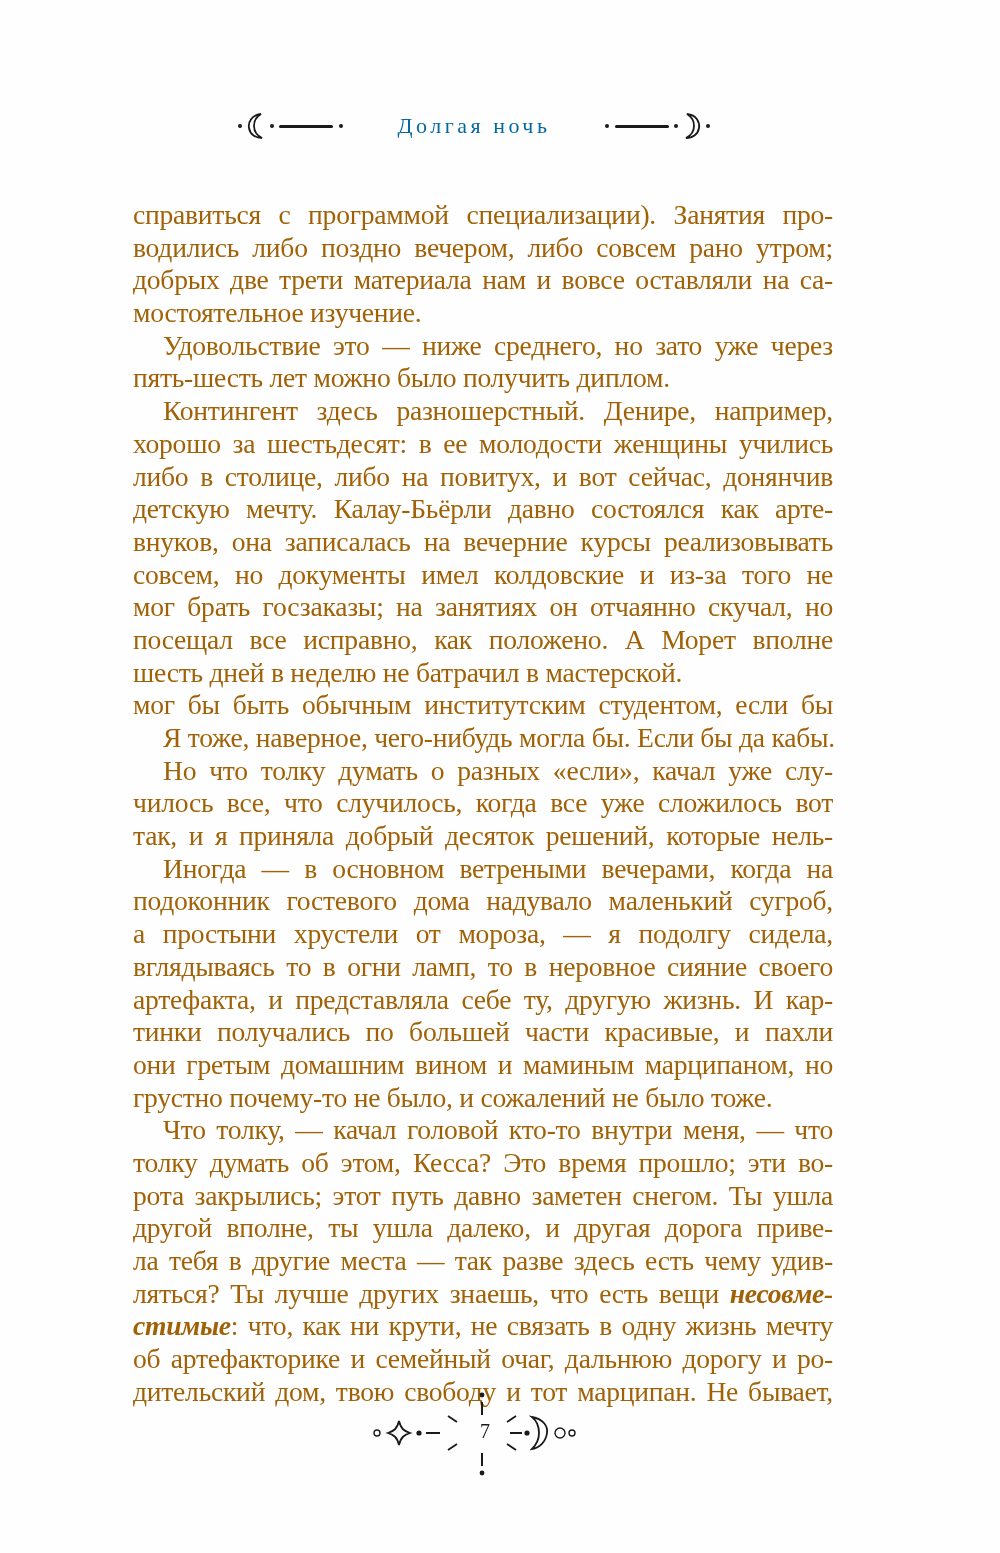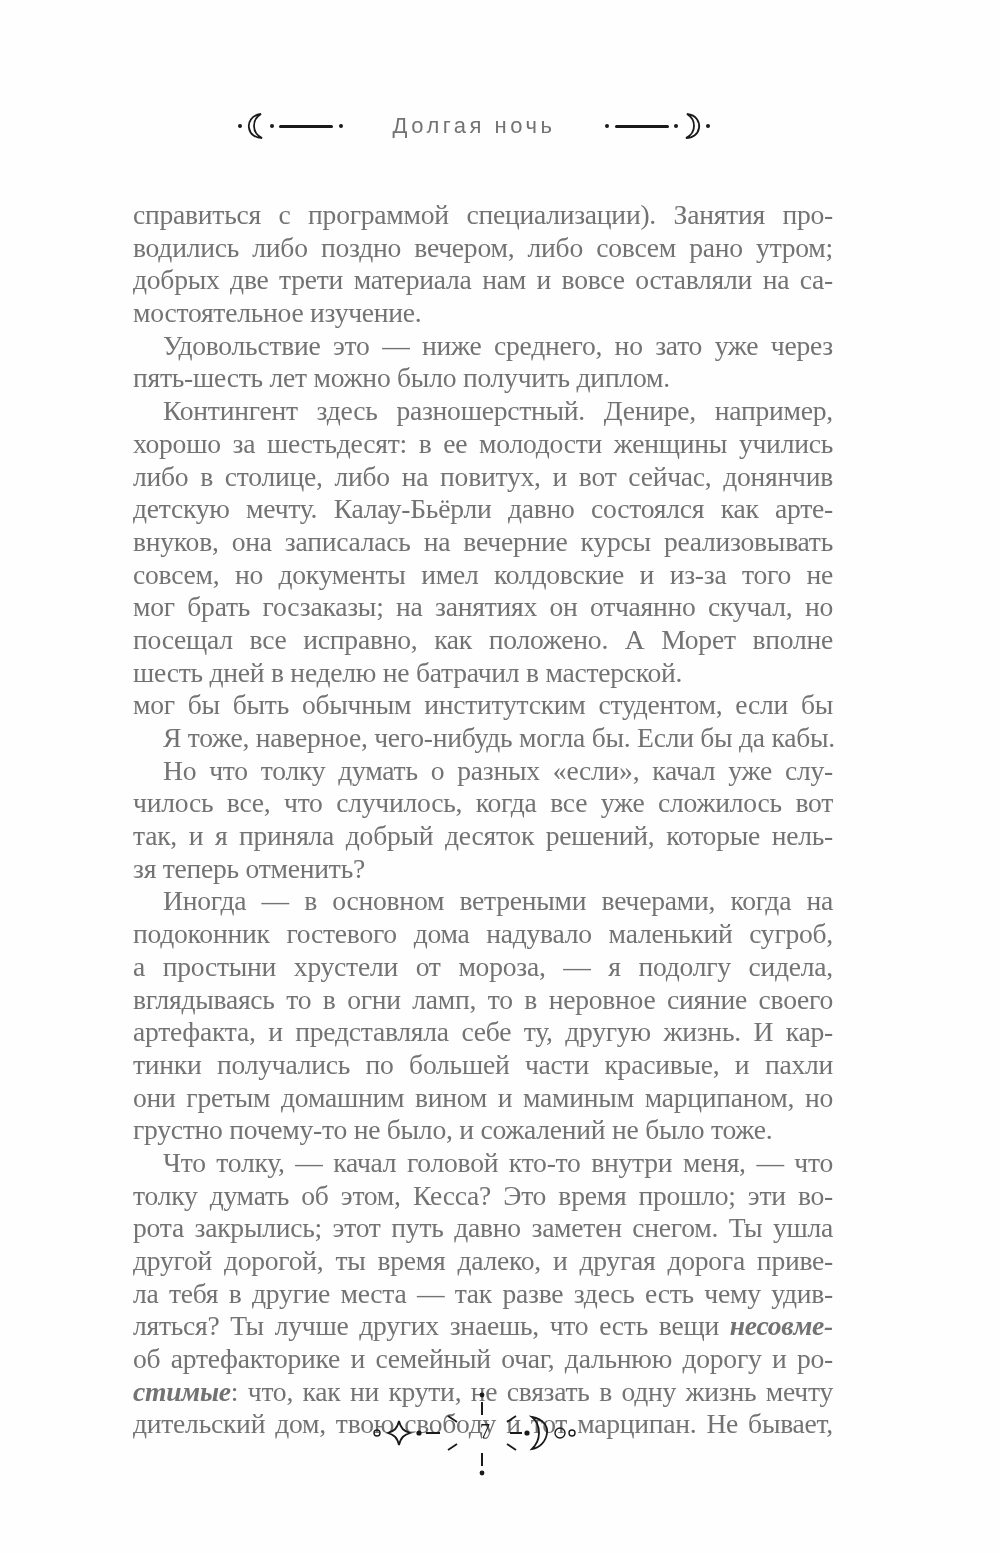--- a/index.html
+++ b/index.html
@@ -7,29 +7,29 @@
     .page { position: absolute; left: 0; top: 0; width: 1000px; height: 1553px; background: #fefefe; }
 
     .running-head {
       position: absolute; top: 108px; left: 238px; width: 472px; height: 36px;
       display: flex; align-items: center; justify-content: space-between;
     }
     .orn { display: flex; align-items: center; }
     .dot { width: 4px; height: 4px; background: #1a1a1a; border-radius: 50%; display: inline-block; }
     .rule { height: 3px; background: #1a1a1a; width: 54px; display: inline-block; border-radius: 2px; }
     .head-title {
-      font-family: Liberation Sans, sans-serif;
-      font-size: 22px; letter-spacing: 3.5px; color: #737373;
+      font-family: Liberation Serif, serif;
+      font-size: 22px; letter-spacing: 3.5px; color: #0369a1;
       padding: 0 10px; line-height: 36px;
     }
 
     .text-block {
       position: absolute; top: 199px; left: 133px; width: 700px;
       font-family: "Liberation Serif", "DejaVu Serif", serif;
-      font-size: 27.6px; line-height: 32.7px; color: #737373;
+      font-size: 27.6px; line-height: 32.7px; color: #a16207;
       letter-spacing: -0.25px;
     }
     .line { display: block; white-space: nowrap; text-align: justify; text-align-last: justify; height: 32.7px; overflow: visible; }
     .line.last { text-align-last: left; }
     .line.indent { padding-left: 30px; }
     .line i { font-style: italic; font-weight: bold; }
 
     .folio {
       position: absolute; top: 1385px; left: 372px; width: 230px; height: 100px;
     }
@@ -80,37 +80,36 @@
       <span class="line">внуков, она записалась на вечерние курсы реализовывать</span>
       <span class="line">совсем, но документы имел колдовские и из-за того не</span>
       <span class="line">мог брать госзаказы; на занятиях он отчаянно скучал, но</span>
       <span class="line">посещал все исправно, как положено. А Морет вполне</span>
       <span class="line last">шесть дней в неделю не батрачил в мастерской.</span>
       <span class="line">мог бы быть обычным институтским студентом, если бы</span>
       <span class="line indent">Я тоже, наверное, чего-нибудь могла бы. Если бы да кабы.</span>
       <span class="line indent">Но что толку думать о разных «если», качал уже слу-</span>
       <span class="line">чилось все, что случилось, когда все уже сложилось вот</span>
       <span class="line">так, и я приняла добрый десяток решений, которые нель-</span>
-      <span class="line last">зя теперь отменить?</span>
       <span class="line indent">Иногда — в основном ветреными вечерами, когда на</span>
       <span class="line">подоконник гостевого дома надувало маленький сугроб,</span>
       <span class="line">а простыни хрустели от мороза, — я подолгу сидела,</span>
       <span class="line">вглядываясь то в огни ламп, то в неровное сияние своего</span>
       <span class="line">артефакта, и представляла себе ту, другую жизнь. И кар-</span>
       <span class="line">тинки получались по большей части красивые, и пахли</span>
       <span class="line">они гретым домашним вином и маминым марципаном, но</span>
       <span class="line last">грустно почему-то не было, и сожалений не было тоже.</span>
       <span class="line indent">Что толку, — качал головой кто-то внутри меня, — что</span>
       <span class="line">толку думать об этом, Кесса? Это время прошло; эти во-</span>
       <span class="line">рота закрылись; этот путь давно заметен снегом. Ты ушла</span>
-      <span class="line">другой дорогой, ты время далеко, и другая дорога приве-</span>
+      <span class="line">другой вполне, ты ушла далеко, и другая дорога приве-</span>
       <span class="line">ла тебя в другие места — так разве здесь есть чему удив-</span>
       <span class="line" style="display: block;"><span>ляться? Ты лучше других знаешь, что есть вещи </span><i>несовме-</i><span></span></span>
+      <span class="line" style="display: block;"><span></span><i>стимые</i><span>: что, как ни крути, не связать в одну жизнь мечту</span></span>
       <span class="line">об артефакторике и семейный очаг, дальнюю дорогу и ро-</span>
-      <span class="line" style="display: block;"><span></span><i>стимые</i><span>: что, как ни крути, не связать в одну жизнь мечту</span></span>
       <span class="line">дительский дом, твою свободу и тот марципан. Не бывает,</span>
     </div>
 
   <div class="folio">
     <svg width="230" height="100" viewBox="0 0 230 100">
 
       <circle cx="5" cy="48" r="3" fill="none" stroke="#1a1a1a" stroke-width="1.4"></circle>
 
       <path d="M27 36 C29 44, 32 46, 38 48 C32 50, 29 52, 27 60 C25 52, 22 50, 16 48 C22 46, 25 44, 27 36 Z" fill="none" stroke="#1a1a1a" stroke-width="1.8"></path>
       <circle cx="47" cy="48" r="2.6" fill="#1a1a1a"></circle>

